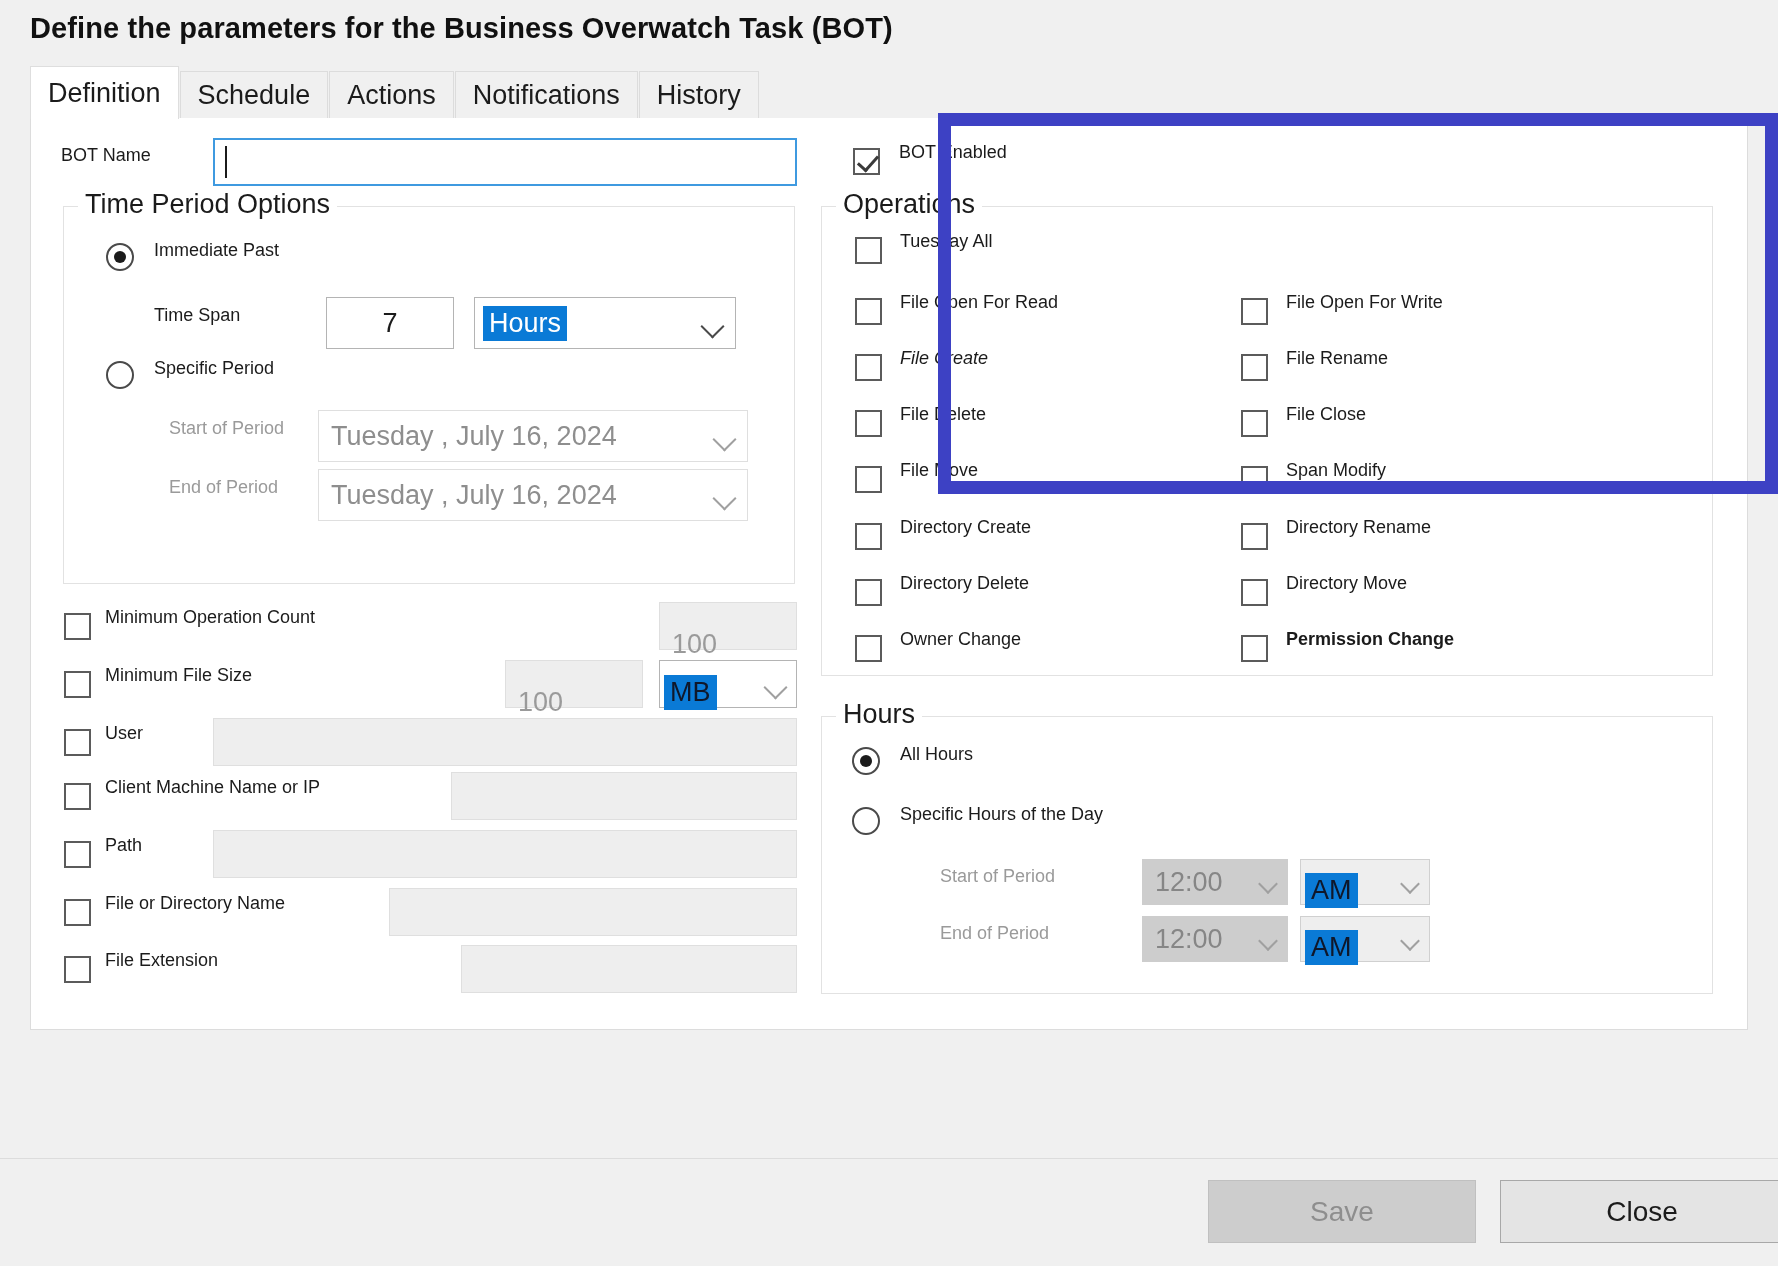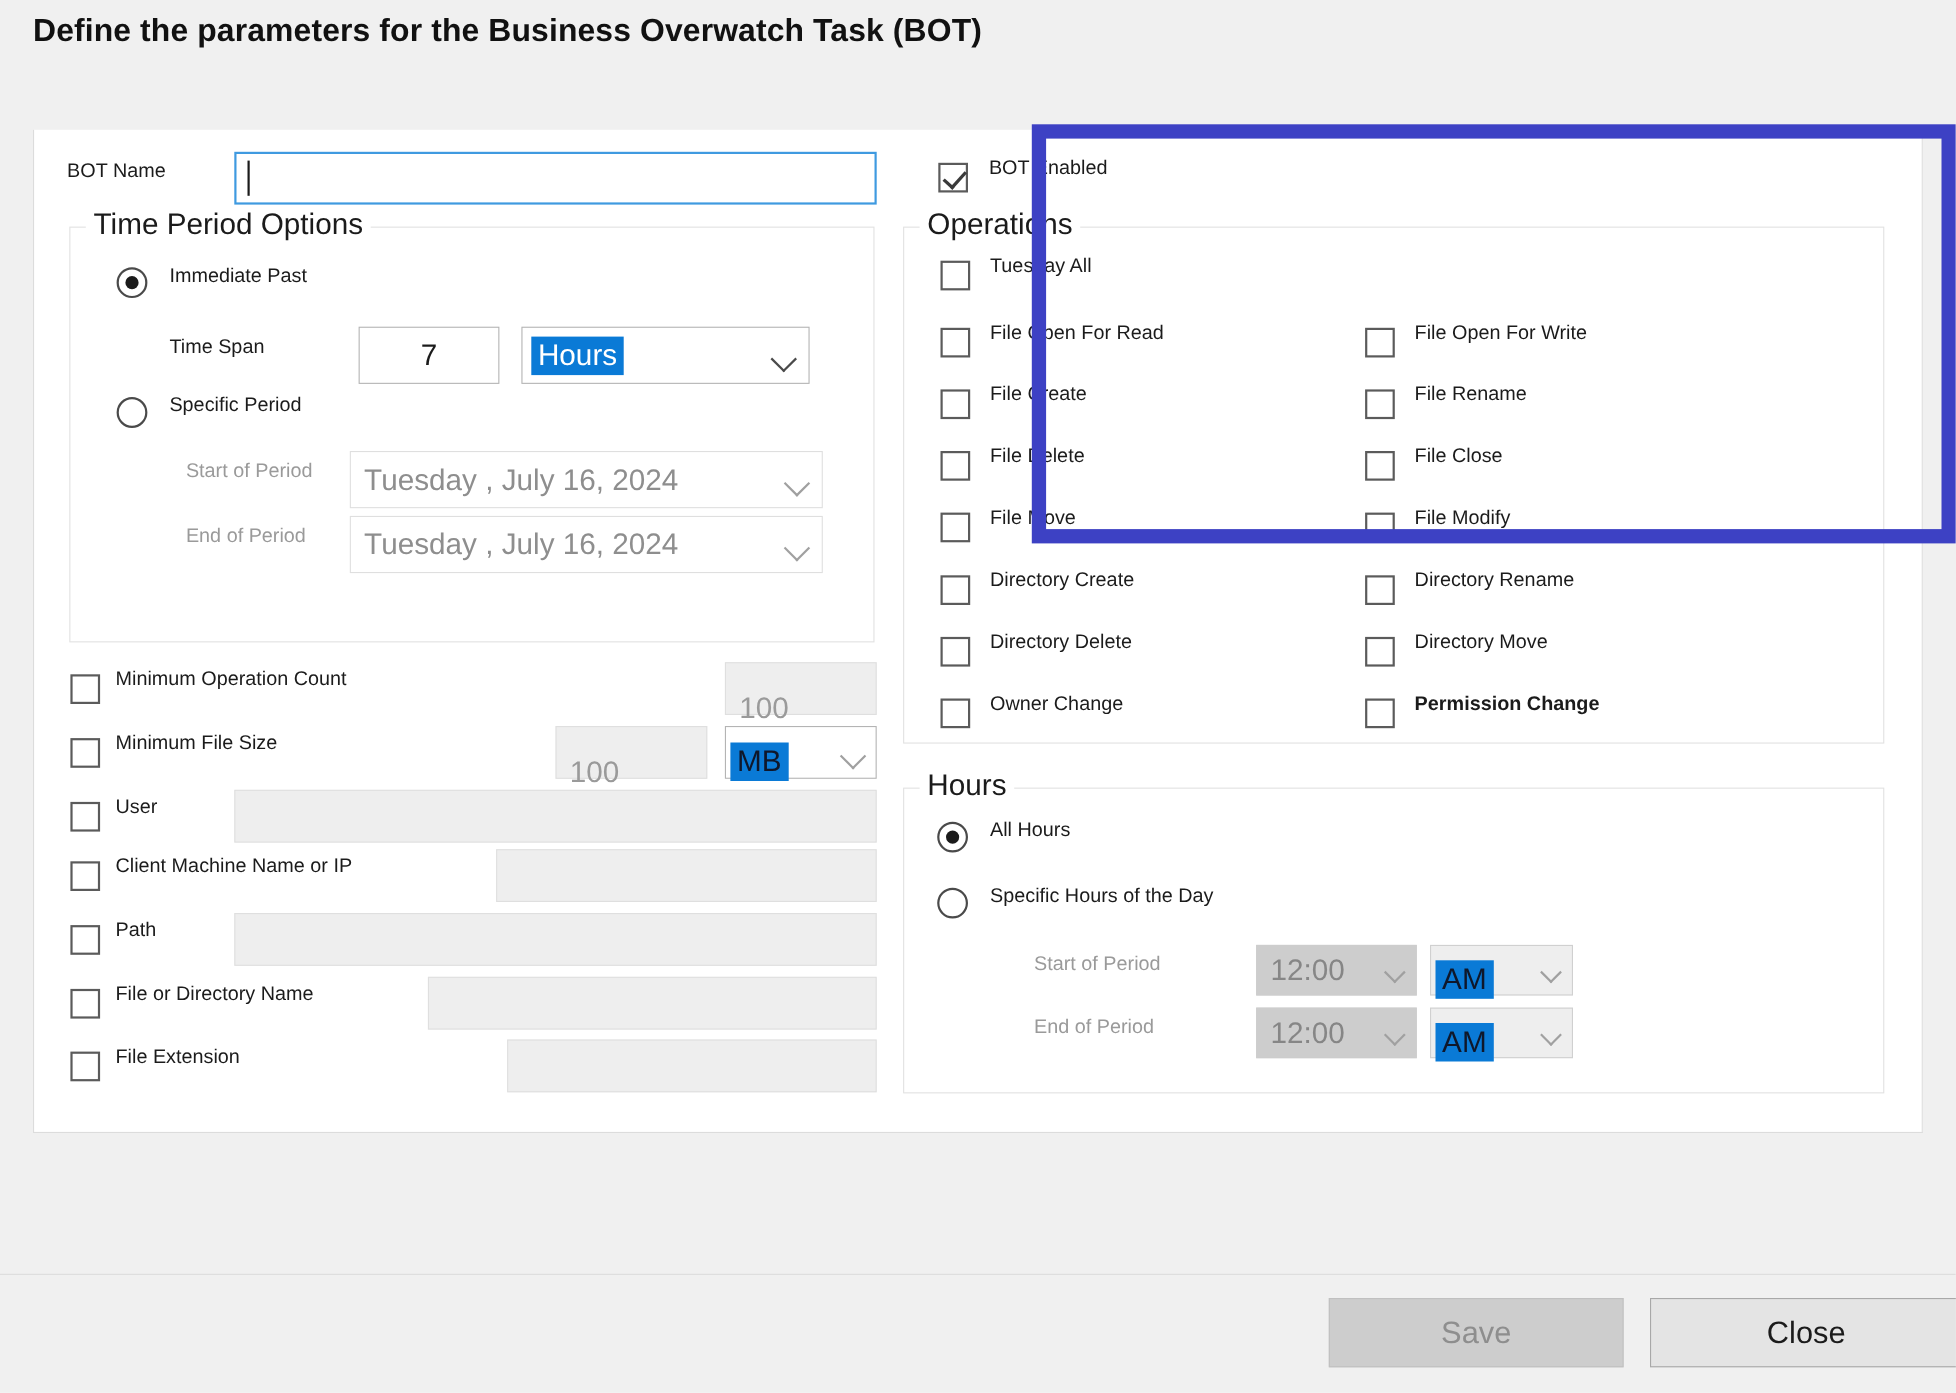--- a/index.html
+++ b/index.html
@@ -210,20 +210,37 @@
     background: #dcdcdc;
   }
 </style>
 </head>
 <body>
 
 <div id="root">
 
   <div class="dlg-title">Define the parameters for the Business Overwatch Task (BOT)</div>
 
+  <div class="tabstrip">
+    <div class="tab active">
+        <span>Definition</span>
+      </div>
+    <div class="tab">
+        <span>Schedule</span>
+      </div>
+    <div class="tab">
+        <span>Actions</span>
+      </div>
+    <div class="tab">
+        <span>Notifications</span>
+      </div>
+    <div class="tab">
+        <span>History</span>
+      </div>
+  </div>
 
   <div class="panel">
 
     <div class="lbl" style="position:absolute;left:30px;top:27px;">BOT Name</div>
     <div class="txt focused" style="left:182px;top:20px;width:584px;height:48px;">
       <span class="caret"></span>
       <span></span>
     </div>
 
     <div class="groupbox" style="left:32px;top:88px;width:732px;height:378px;">
@@ -311,33 +328,33 @@
 
       <div class="cb" style="left:33px;top:30px;"></div>
       <div class="lbl" style="position:absolute;left:78px;top:24px;">Tuesday All</div>
 
       <div class="cb" style="left:33px;top:91px;"></div>
       <div class="lbl" style="position:absolute;left:78px;top:85px;">File Open For Read</div>
       <div class="cb" style="left:419px;top:91px;"></div>
       <div class="lbl" style="position:absolute;left:464px;top:85px;">File Open For Write</div>
 
       <div class="cb" style="left:33px;top:147px;"></div>
-      <div class="lbl" style="position:absolute;left:78px;top:141px;">File Create</div>
+      <div class="lbl" style="position:absolute;left:78px;top:141px;font-style:italic;">File Create</div>
       <div class="cb" style="left:419px;top:147px;"></div>
       <div class="lbl" style="position:absolute;left:464px;top:141px;">File Rename</div>
 
       <div class="cb" style="left:33px;top:203px;"></div>
       <div class="lbl" style="position:absolute;left:78px;top:197px;">File Delete</div>
       <div class="cb" style="left:419px;top:203px;"></div>
       <div class="lbl" style="position:absolute;left:464px;top:197px;">File Close</div>
 
       <div class="cb" style="left:33px;top:259px;"></div>
       <div class="lbl" style="position:absolute;left:78px;top:253px;">File Move</div>
       <div class="cb" style="left:419px;top:259px;"></div>
-      <div class="lbl" style="position:absolute;left:464px;top:253px;">File Modify</div>
+      <div class="lbl" style="position:absolute;left:464px;top:253px;">Span Modify</div>
 
       <div class="cb" style="left:33px;top:316px;"></div>
       <div class="lbl" style="position:absolute;left:78px;top:310px;">Directory Create</div>
       <div class="cb" style="left:419px;top:316px;"></div>
       <div class="lbl" style="position:absolute;left:464px;top:310px;">Directory Rename</div>
 
       <div class="cb" style="left:33px;top:372px;"></div>
       <div class="lbl" style="position:absolute;left:78px;top:366px;">Directory Delete</div>
       <div class="cb" style="left:419px;top:372px;"></div>
       <div class="lbl" style="position:absolute;left:464px;top:366px;">Directory Move</div>

